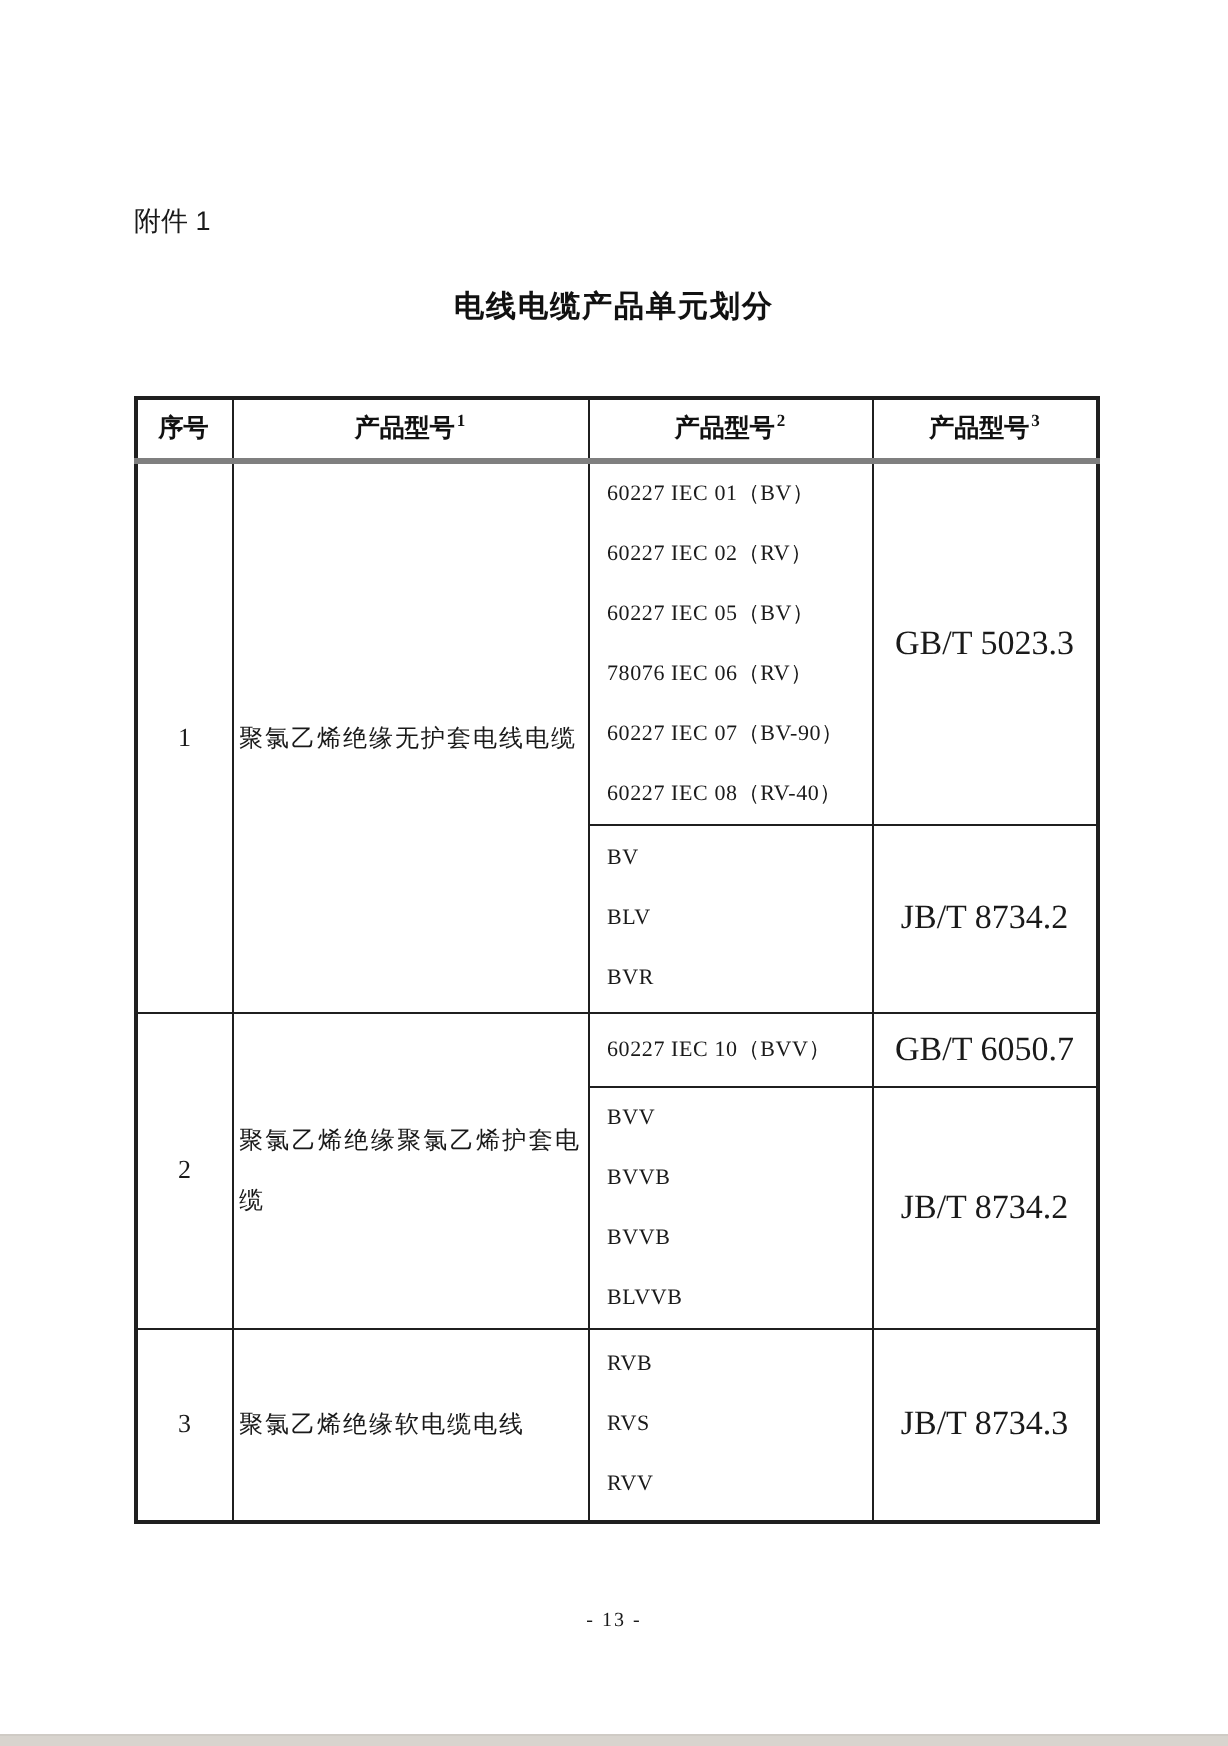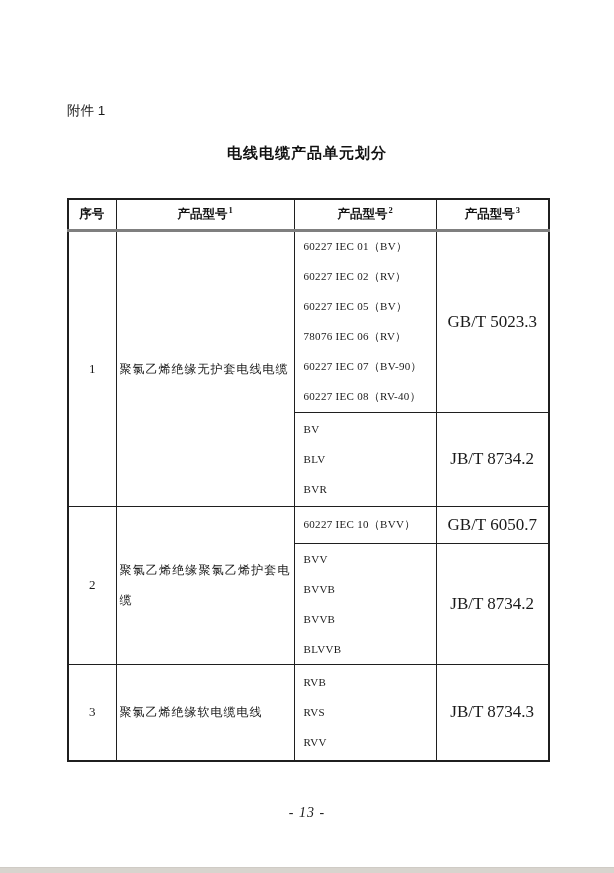--- a/index.html
+++ b/index.html
@@ -57,23 +57,22 @@
   td.models { vertical-align:middle; }
   .model-line {
     height:30px; display:flex; align-items:center;
     padding-left:9px;
     font-size:11px; letter-spacing:0.3px;
     white-space:nowrap;
   }
   td.std { text-align:center; vertical-align:middle; font-size:17px; }
   .page-number {
     position:absolute; left:0; right:0; top:805px;
-    text-align:center; font-size:14px; letter-spacing:1px;
+    text-align:center; font-size:10px; letter-spacing:1px;
     color:#1a1a1a;
-    font-style:italic;
   }
   .bottom-strip {
     position:absolute; left:0; bottom:0;
     width:100%; height:5px;
     background:#d8d4ce;
     border-top:1px solid #cfcbc5;
   }
 </style>
 </head>
 <body>

